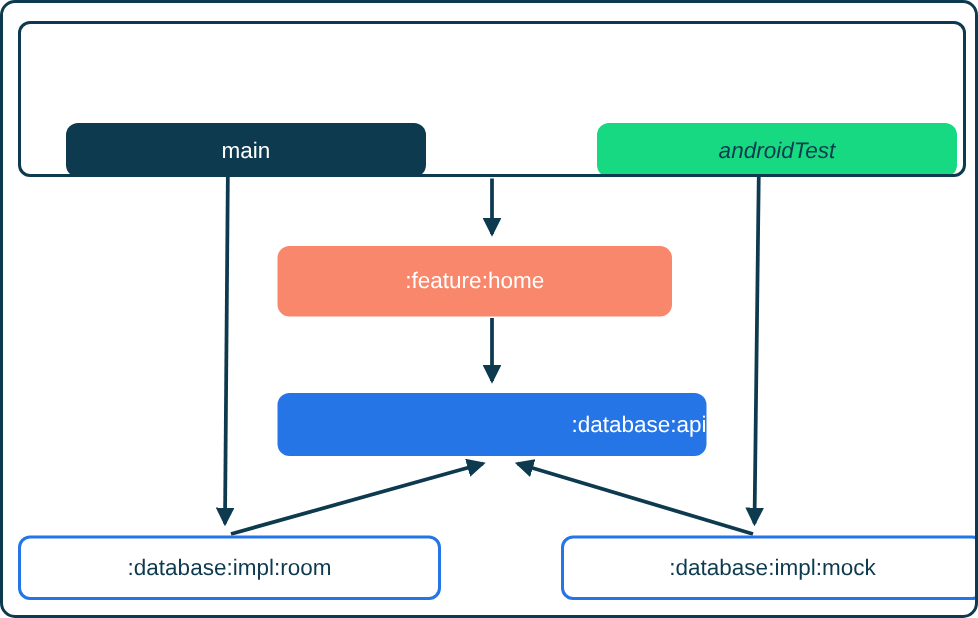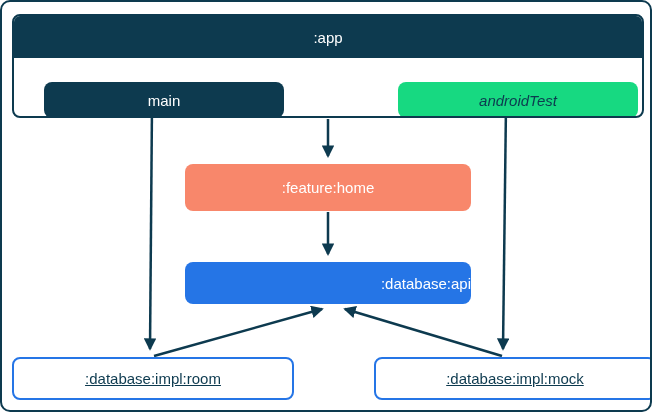--- a/index.html
+++ b/index.html
@@ -53,32 +53,31 @@
   }
   .source-set-main{
     left:30px;top:66px;width:240px;height:36px;
     background:var(--navy);color:var(--white);
   }
   .source-set-androidtest{
     left:384px;top:66px;width:240px;height:36px;
     background:var(--green);color:var(--navy);font-style:italic;
   }
   .node-feature-home{
-    left:183px;top:162px;width:286px;height:47px;
+    left:183px;top:162px;width:263px;height:47px;
     background:var(--coral);color:var(--white);
   }
   .node-database-api{
     left:183px;top:260px;width:286px;height:42px;
     background:var(--blue);color:var(--white);justify-content:flex-end;
   }
   .node-outline{
     background:var(--white);
     border:2px solid var(--blue);
     color:var(--navy);
-    text-decoration:underline;
   }
   .node-database-impl-room{
     left:10px;top:355px;width:282px;height:43px;
   }
   .node-database-impl-mock{
     left:372px;top:355px;width:282px;height:43px;
   }
 </style>
 </head>
 <body>
@@ -93,23 +92,20 @@
     </defs>
     <line x1="150" y1="103" x2="148" y2="347" marker-end="url(#arrow)"></line>
     <line x1="326" y1="117" x2="326" y2="154" marker-end="url(#arrow)"></line>
     <line x1="504" y1="103" x2="501" y2="347" marker-end="url(#arrow)"></line>
     <line x1="326" y1="210" x2="326" y2="252" marker-end="url(#arrow)"></line>
     <line x1="152" y1="354" x2="320" y2="307" marker-end="url(#arrow)"></line>
     <line x1="500" y1="354" x2="343" y2="307" marker-end="url(#arrow)"></line>
   </svg>
 
   <div class="app-container">
-    <div class="app-header">
-      <span>:app</span>
-    </div>
     <div class="node source-set-main">
       <span>main</span>
     </div>
     <div class="node source-set-androidtest">
       <span>androidTest</span>
     </div>
   </div>
 
   <div class="node node-feature-home">
     <span>:feature:home</span>

